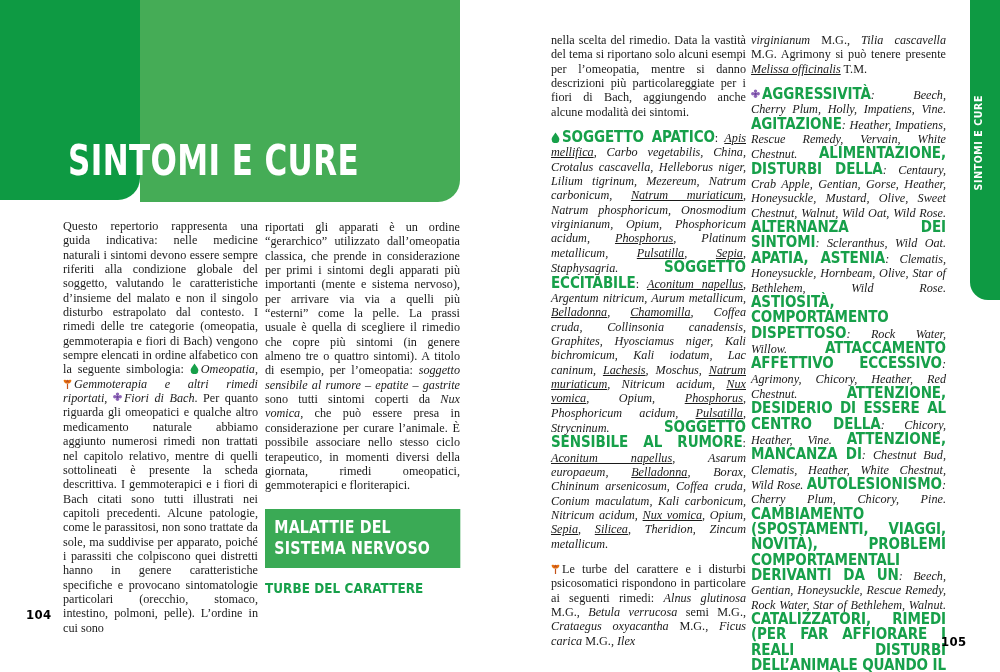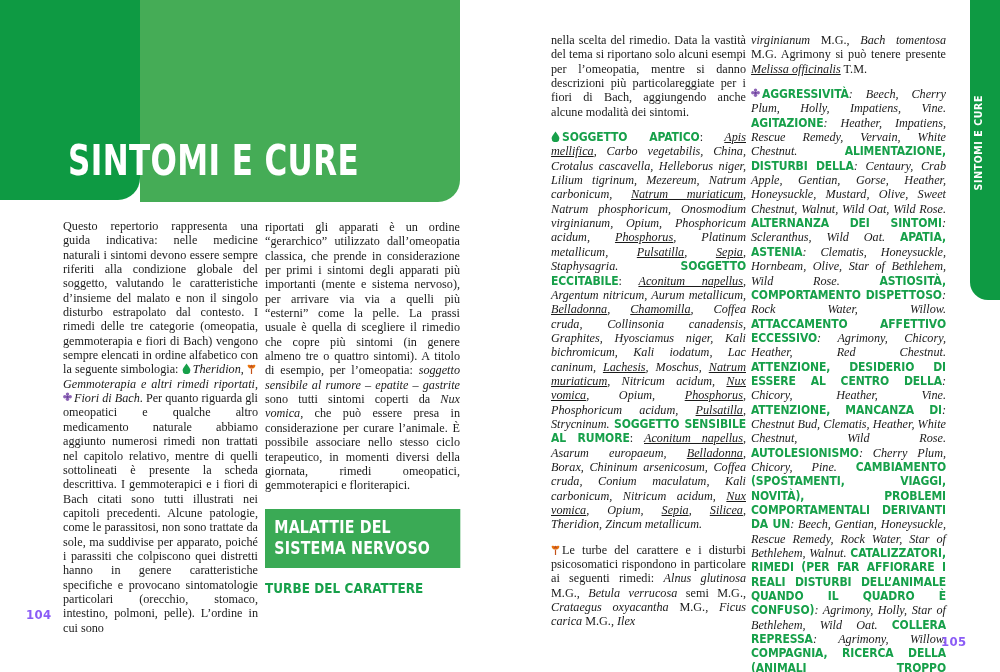--- a/index.html
+++ b/index.html
@@ -99,36 +99,36 @@
     margin:0 0 1px 0;
     text-align:left;
     transform:scaleX(0.92);
     transform-origin:left top;
     letter-spacing:0.1px;
   }
   .kw{
     color:#17A04A;
     font-family:"DejaVu Sans Condensed","Liberation Sans", sans-serif;
     font-weight:700;
-    font-size:12px;
+    font-size:15px;
     font-style:normal;
     text-decoration:none;
     letter-spacing:-0.1px;
   }
   .gap{display:block;height:11px;}
 
   
   .sym{display:inline-block;width:9px;height:11px;position:relative;
        vertical-align:-1px;margin-right:2px;}
   .sym svg{position:absolute;left:0;top:0;}
 
   
   .folio{
     position:absolute;
-    color:#8b5cf6;
+    color:#000000;
     font-family:"DejaVu Sans Condensed","Liberation Sans", sans-serif;
     font-weight:700;font-size:13px;
     letter-spacing:0.4px;
   }
   #folio-left{left:26px;top:607px;}
   #folio-right{left:941px;top:634px;}
 </style>
 </head>
 <body>
 
@@ -137,21 +137,21 @@
   <div class="masthead-dark"></div>
   <div class="masthead-light"></div>
   <div class="masthead-title">SINTOMI E CURE</div>
 
   <div class="sidetab"></div>
   <div class="sidetab-label">SINTOMI E CURE</div>
 
   <div class="col" id="col1">
     <p><span>Questo repertorio rappresenta una guida indicativa: nelle medicine naturali i sintomi devono essere sempre riferiti alla condizione globale del soggetto, valutando le caratteristiche d’insieme del malato e non il singolo disturbo estrapolato dal contesto. I rimedi delle tre categorie (omeopatia, gemmoterapia e fiori di Bach) vengono sempre elencati in ordine alfabetico con la seguente simbologia: </span><span class="sym"><svg width="9" height="11" viewBox="0 0 9 11">
             <path d="M4.5 0.4 C2.2 3.6 0.6 5.6 0.6 7.3 A3.9 3.9 0 0 0 8.4 7.3 C8.4 5.6 6.8 3.6 4.5 0.4 Z" fill="#17A04A"></path>
-          </svg></span><span class="it">Theridion</span><span>, </span><span class="sym"><svg width="9" height="11" viewBox="0 0 9 11">
+          </svg></span><span class="it">Omeopatia</span><span>, </span><span class="sym"><svg width="9" height="11" viewBox="0 0 9 11">
             <path d="M4.5 11 L4.5 5.5" stroke="#C4521A" stroke-width="1.2"></path>
             <path d="M4.5 5.6 C2.2 5.6 0.6 4.2 0.6 2.2 C2.6 1.1 4.5 2.1 4.5 5.6 Z" fill="#E8720C"></path>
             <path d="M4.5 5.6 C6.8 5.6 8.4 4.2 8.4 2.2 C6.4 1.1 4.5 2.1 4.5 5.6 Z" fill="#E8720C"></path>
             <circle cx="4.5" cy="3.3" r="1.5" fill="#C4521A"></circle>
           </svg></span><span class="it">Gemmoterapia e altri rimedi riportati</span><span>, </span><span class="sym"><svg width="9" height="11" viewBox="0 0 9 11">
             <g fill="#8C63B5">
               <circle cx="4.5" cy="2.1" r="1.7"></circle>
               <circle cx="4.5" cy="7.3" r="1.7"></circle>
               <circle cx="1.8" cy="4.7" r="1.7"></circle>
               <circle cx="7.2" cy="4.7" r="1.7"></circle>
@@ -175,21 +175,21 @@
     <span class="gap"></span>
     <p><span class="sym"><svg width="9" height="11" viewBox="0 0 9 11">
             <path d="M4.5 11 L4.5 5.5" stroke="#C4521A" stroke-width="1.2"></path>
             <path d="M4.5 5.6 C2.2 5.6 0.6 4.2 0.6 2.2 C2.6 1.1 4.5 2.1 4.5 5.6 Z" fill="#E8720C"></path>
             <path d="M4.5 5.6 C6.8 5.6 8.4 4.2 8.4 2.2 C6.4 1.1 4.5 2.1 4.5 5.6 Z" fill="#E8720C"></path>
             <circle cx="4.5" cy="3.3" r="1.5" fill="#C4521A"></circle>
           </svg></span><span>Le turbe del carattere e i disturbi psicosomatici rispondono in particolare ai seguenti rimedi: </span><span class="it">Alnus glutinosa</span><span> M.G., </span><span class="it">Betula verrucosa</span><span> semi M.G., </span><span class="it">Crataegus oxyacantha</span><span> M.G., </span><span class="it">Ficus carica</span><span> M.G., </span><span class="it">Ilex</span></p>
   </div>
 
   <div class="col" id="col4">
-    <p><span class="it">virginianum</span><span> M.G., </span><span class="it">Bach tomentosa</span><span> M.G. Agrimony si può tenere presente </span><span class="iu">Melissa officinalis</span><span> T.M.</span></p>
+    <p><span class="it">virginianum</span><span> M.G., </span><span class="it">Tilia cascavella</span><span> M.G. Agrimony si può tenere presente </span><span class="iu">Melissa officinalis</span><span> T.M.</span></p>
     <span class="gap"></span>
     <p id="bach-list"><span class="sym"><svg width="9" height="11" viewBox="0 0 9 11">
             <g fill="#8C63B5">
               <circle cx="4.5" cy="2.1" r="1.7"></circle>
               <circle cx="4.5" cy="7.3" r="1.7"></circle>
               <circle cx="1.8" cy="4.7" r="1.7"></circle>
               <circle cx="7.2" cy="4.7" r="1.7"></circle>
             </g>
             <circle cx="4.5" cy="4.7" r="1.5" fill="#6B3F9E"></circle>
           </svg></span><span class="kw">AGGRESSIVITÀ</span><span class="it">: Beech, Cherry Plum, Holly, Impatiens, Vine. </span><span class="kw">AGITAZIONE</span><span class="it">: Heather, Impatiens, Rescue Remedy, Vervain, White Chestnut. </span><span class="kw">ALIMENTAZIONE, DISTURBI DELLA</span><span class="it">: Centaury, Crab Apple, Gentian, Gorse, Heather, Honeysuckle, Mustard, Olive, Sweet Chestnut, Walnut, Wild Oat, Wild Rose. </span><span class="kw">ALTERNANZA DEI SINTOMI</span><span class="it">: Scleranthus, Wild Oat. </span><span class="kw">APATIA, ASTENIA</span><span class="it">: Clematis, Honeysuckle, Hornbeam, Olive, Star of Bethlehem, Wild Rose. </span><span class="kw">ASTIOSITÀ, COMPORTAMENTO DISPETTOSO</span><span class="it">: Rock Water, Willow. </span><span class="kw">ATTACCAMENTO AFFETTIVO ECCESSIVO</span><span class="it">: Agrimony, Chicory, Heather, Red Chestnut. </span><span class="kw">ATTENZIONE, DESIDERIO DI ESSERE AL CENTRO DELLA</span><span class="it">: Chicory, Heather, Vine. </span><span class="kw">ATTENZIONE, MANCANZA DI</span><span class="it">: Chestnut Bud, Clematis, Heather, White Chestnut, Wild Rose. </span><span class="kw">AUTOLESIONISMO</span><span class="it">: Cherry Plum, Chicory, Pine. </span><span class="kw">CAMBIAMENTO (SPOSTAMENTI, VIAGGI, NOVITÀ), PROBLEMI COMPORTAMENTALI DERIVANTI DA UN</span><span class="it">: Beech, Gentian, Honeysuckle, Rescue Remedy, Rock Water, Star of Bethlehem, Walnut. </span><span class="kw">CATALIZZATORI, RIMEDI (PER FAR AFFIORARE I REALI DISTURBI DELL’ANIMALE QUANDO IL QUADRO È CONFUSO)</span><span class="it">: Agrimony, Holly, Star of Bethlehem, Wild Oat. </span><span class="kw">COLLERA REPRESSA</span><span class="it">: Agrimony, Willow. </span><span class="kw">COMPAGNIA, RICERCA DELLA (ANIMALI TROPPO ESUBERANTI)</span><span class="it">: Agrimony, Heather, Vervain. </span><span class="kw">COMPAGNIA, RIFIUTO DELLA (ANIMALI SOLITARI, DISTACCATI)</span></p>

